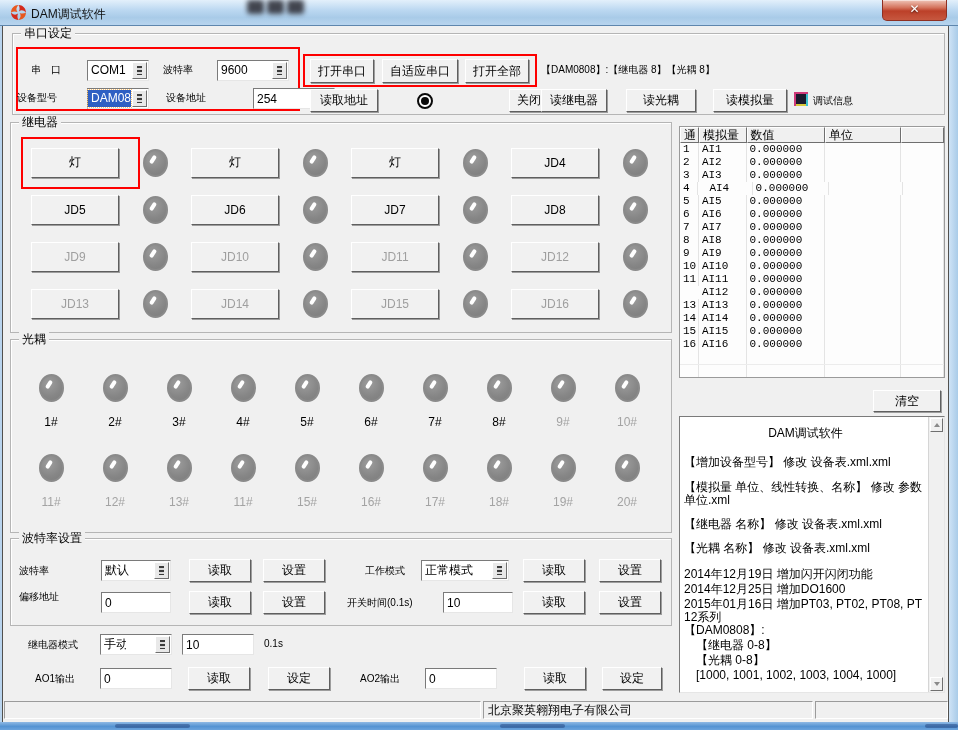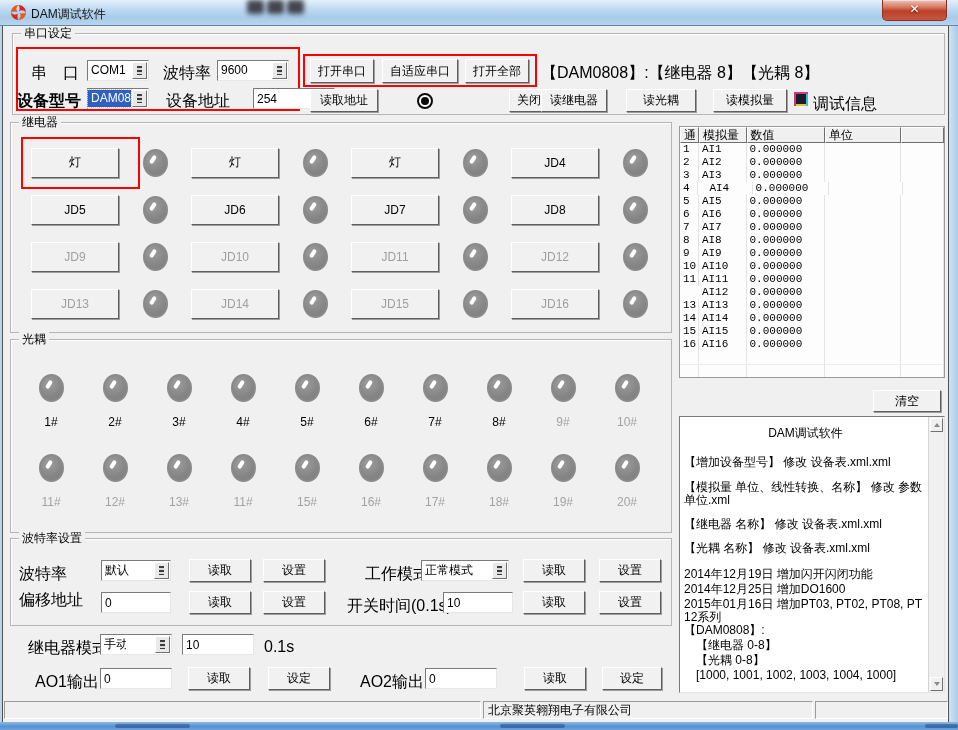--- a/index.html
+++ b/index.html
@@ -34,21 +34,21 @@
   .btn.disabled{color:#9f9f9f;}
   .field{position:absolute;background:#fff;border:1px solid;border-color:#7a7a7a #e6e6e6 #e6e6e6 #7a7a7a;
     box-sizing:border-box;font-size:12px;font-family:inherit;padding:0 0 0 3px;color:#000;}
   .combo{position:absolute;background:#fff;border:1px solid;border-color:#7a7a7a #e6e6e6 #e6e6e6 #7a7a7a;
     box-sizing:border-box;display:flex;align-items:center;}
   .combo-val{flex:1;padding-left:3px;font-size:12px;line-height:17px;white-space:nowrap;overflow:hidden;}
   .combo-val.selected{background:#2e5fc3;color:#fff;outline:1px dotted #f5c276;}
   .combo-btn{width:13px;height:15px;margin:1px;background:#e9e9e9;border:1px solid;border-color:#fff #6f6f6f #6f6f6f #fff;
     display:flex;align-items:center;justify-content:center;}
   .combo-dots{width:5px;height:9px;background:repeating-linear-gradient(#3c3c3c 0 2px,#d9d9d9 2px 4px);}
-  .lbl{position:absolute;white-space:nowrap;font-size:16px;}
+  .lbl{position:absolute;white-space:nowrap;font-size:10px;}
   .red-rect{position:absolute;border:2px solid #fe0000;box-sizing:border-box;pointer-events:none;}
   .led{display:inline-block;width:25px;height:28px;background:radial-gradient(circle at 38% 32%,#9d9d9d,#868686 60%,#7c7c7c);
     border:2px solid #8a8a8a;border-radius:50%;position:relative;box-sizing:border-box;}
   .led::after{content:"";position:absolute;left:6px;top:4px;width:4px;height:9px;background:#fff;border-radius:2px;transform:rotate(33deg);}
   .radio-ind{position:absolute;width:16px;height:16px;border:2px solid #0a0a0a;border-radius:50%;background:#fff;box-sizing:border-box;}
   .radio-ind::after{content:"";position:absolute;left:2px;top:2px;width:8px;height:8px;border-radius:50%;background:#0a0a0a;}
   .disabled-text{color:#a3a3a3;}
   
   #relay-grid{position:absolute;left:14px;top:16px;width:640px;display:grid;grid-template-columns:repeat(4,1fr);grid-auto-rows:47px;}
   .relay-cell{display:flex;align-items:center;padding-left:6px;}
@@ -130,21 +130,21 @@
           <i class="combo-dots"></i>
         </span>
     </div>
     <span class="lbl" style="left:150px;top:29px;">波特率</span>
     <div class="combo" style="left:204px;top:26px;width:72px;height:21px;">
       <span class="combo-val">9600</span>
       <span class="combo-btn">
           <i class="combo-dots"></i>
         </span>
     </div>
-    <span class="lbl" style="left:4px;top:57px;font-weight:bold;">设备型号</span>
+    <span class="lbl" style="left:4px;top:57px;">设备型号</span>
     <div class="combo" style="left:74px;top:54px;width:62px;height:21px;">
       <span class="combo-val selected">DAM0808</span>
       <span class="combo-btn">
           <i class="combo-dots"></i>
         </span>
     </div>
     <span class="lbl" style="left:153px;top:57px;">设备地址</span>
     <input class="field" readonly="" style="left: 212px; top: 54px; width: 82px; height: 21px; margin-left: 28px;" value="254">
 
     <div class="red-rect" style="left:290px;top:20px;width:234px;height:33px;"></div>

